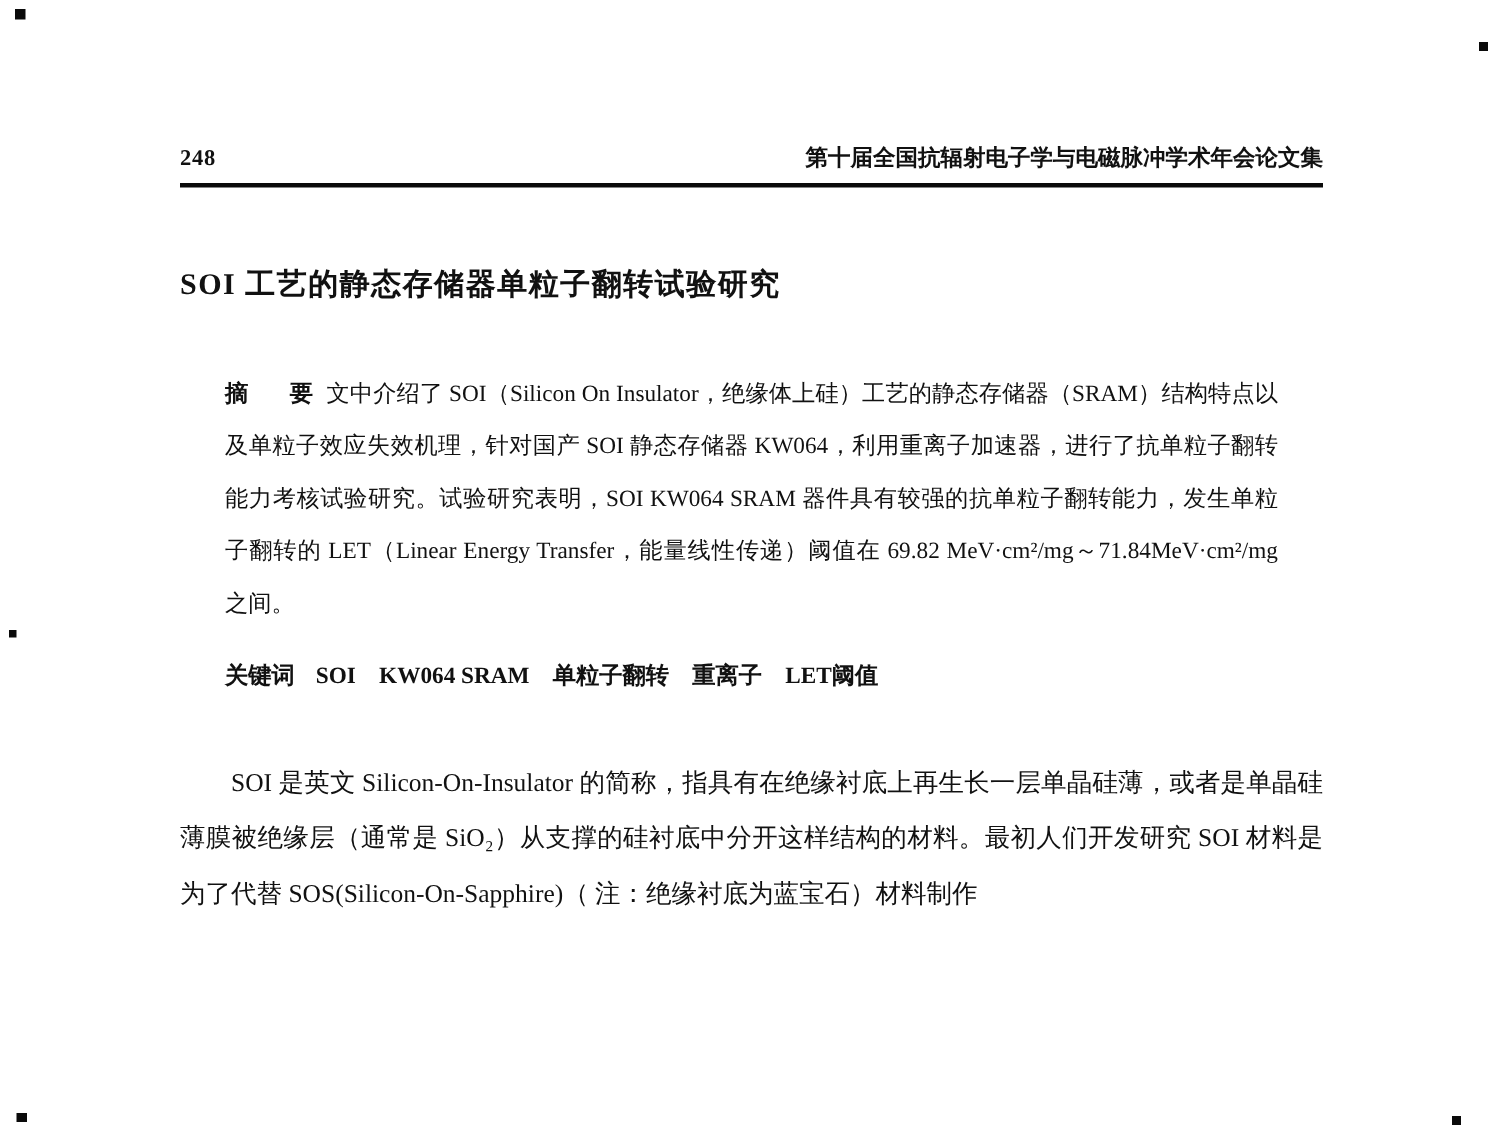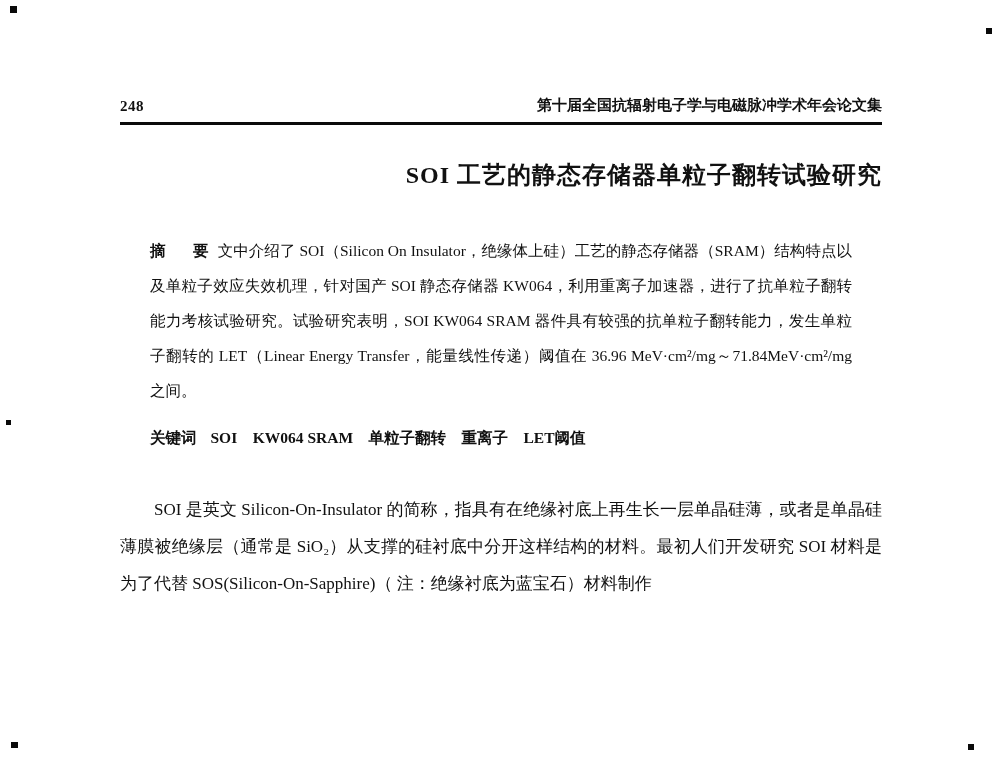--- a/index.html
+++ b/index.html
@@ -41,23 +41,23 @@
   .running-head .journal { font-size: 15px; }
 
   .head-rule {
     border: 0;
     border-top: 3.5px solid #0a0a0a;
     width: 100%;
   }
 
   
   .paper-title {
-    margin-top: 34px;
-    text-align: right;
-    font-size: 24px;
+    margin-top: 51px;
+    text-align: left;
+    font-size: 20px;
     font-weight: bold;
     letter-spacing: 1px;
   }
 
   
   .author-line {
     margin-top: 48px;
     text-align: center;
     font-size: 16.5px;
     font-weight: bold;
@@ -135,21 +135,21 @@
       <span class="page-num">248</span>
       <span class="journal">第十届全国抗辐射电子学与电磁脉冲学术年会论文集</span>
     </div>
     <hr class="head-rule">
 
     <h1 class="paper-title">SOI 工艺的静态存储器单粒子翻转试验研究</h1>
 
 
 
     <p class="abstract">
-      <span class="abs-label">摘　要</span><span>文中介绍了 SOI（Silicon On Insulator，绝缘体上硅）工艺的静态存储器（SRAM）结构特点以及单粒子效应失效机理，针对国产 SOI 静态存储器 KW064，利用重离子加速器，进行了抗单粒子翻转能力考核试验研究。试验研究表明，SOI KW064 SRAM 器件具有较强的抗单粒子翻转能力，发生单粒子翻转的 LET（Linear Energy Transfer，能量线性传递）阈值在 36.96 MeV·cm²/mg～71.84MeV·cm²/mg 之间。</span>
+      <span class="abs-label">摘　要</span><span>文中介绍了 SOI（Silicon On Insulator，绝缘体上硅）工艺的静态存储器（SRAM）结构特点以及单粒子效应失效机理，针对国产 SOI 静态存储器 KW064，利用重离子加速器，进行了抗单粒子翻转能力考核试验研究。试验研究表明，SOI KW064 SRAM 器件具有较强的抗单粒子翻转能力，发生单粒子翻转的 LET（Linear Energy Transfer，能量线性传递）阈值在 69.82 MeV·cm²/mg～71.84MeV·cm²/mg 之间。</span>
     </p>
 
     <p class="keywords">
       <span class="kw-label">关键词</span><span>SOI　KW064 SRAM　单粒子翻转　重离子　LET阈值</span>
     </p>
 
     <p class="body-paragraph">SOI 是英文 Silicon-On-Insulator 的简称，指具有在绝缘衬底上再生长一层单晶硅薄，或者是单晶硅薄膜被绝缘层（通常是 SiO₂）从支撑的硅衬底中分开这样结构的材料。最初人们开发研究 SOI 材料是为了代替 SOS(Silicon-On-Sapphire)（ 注：绝缘衬底为蓝宝石）材料制作</p>
 
   </div>
 </div>

